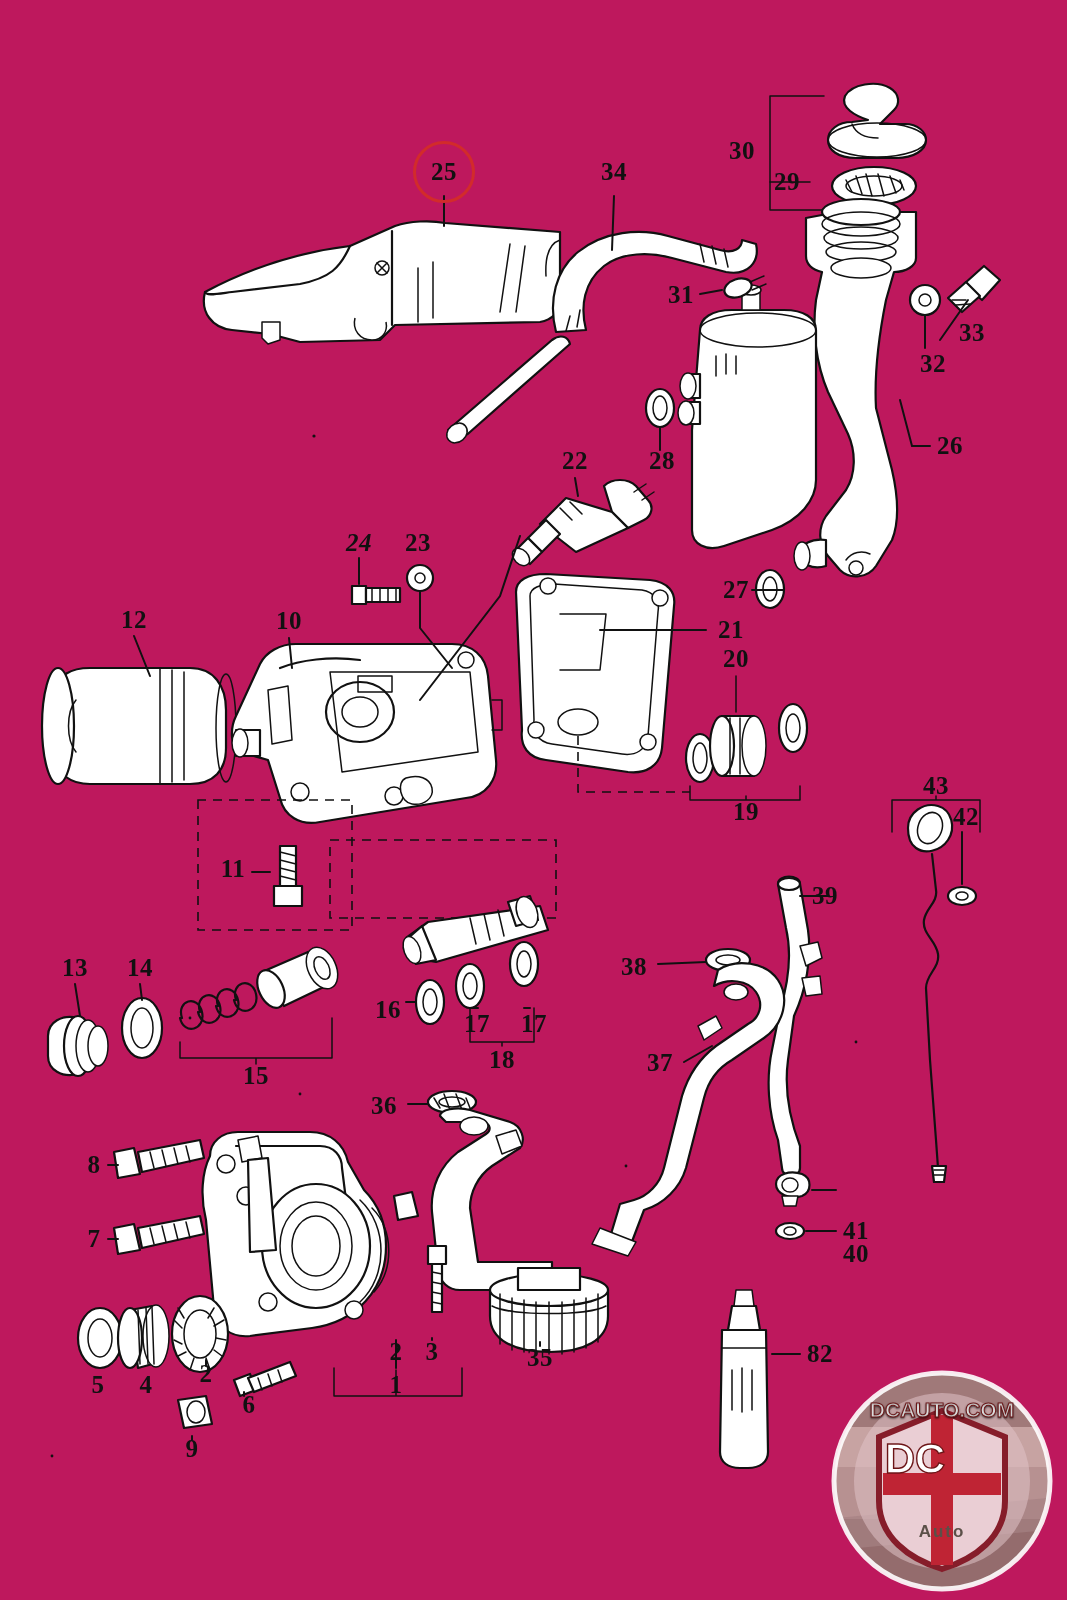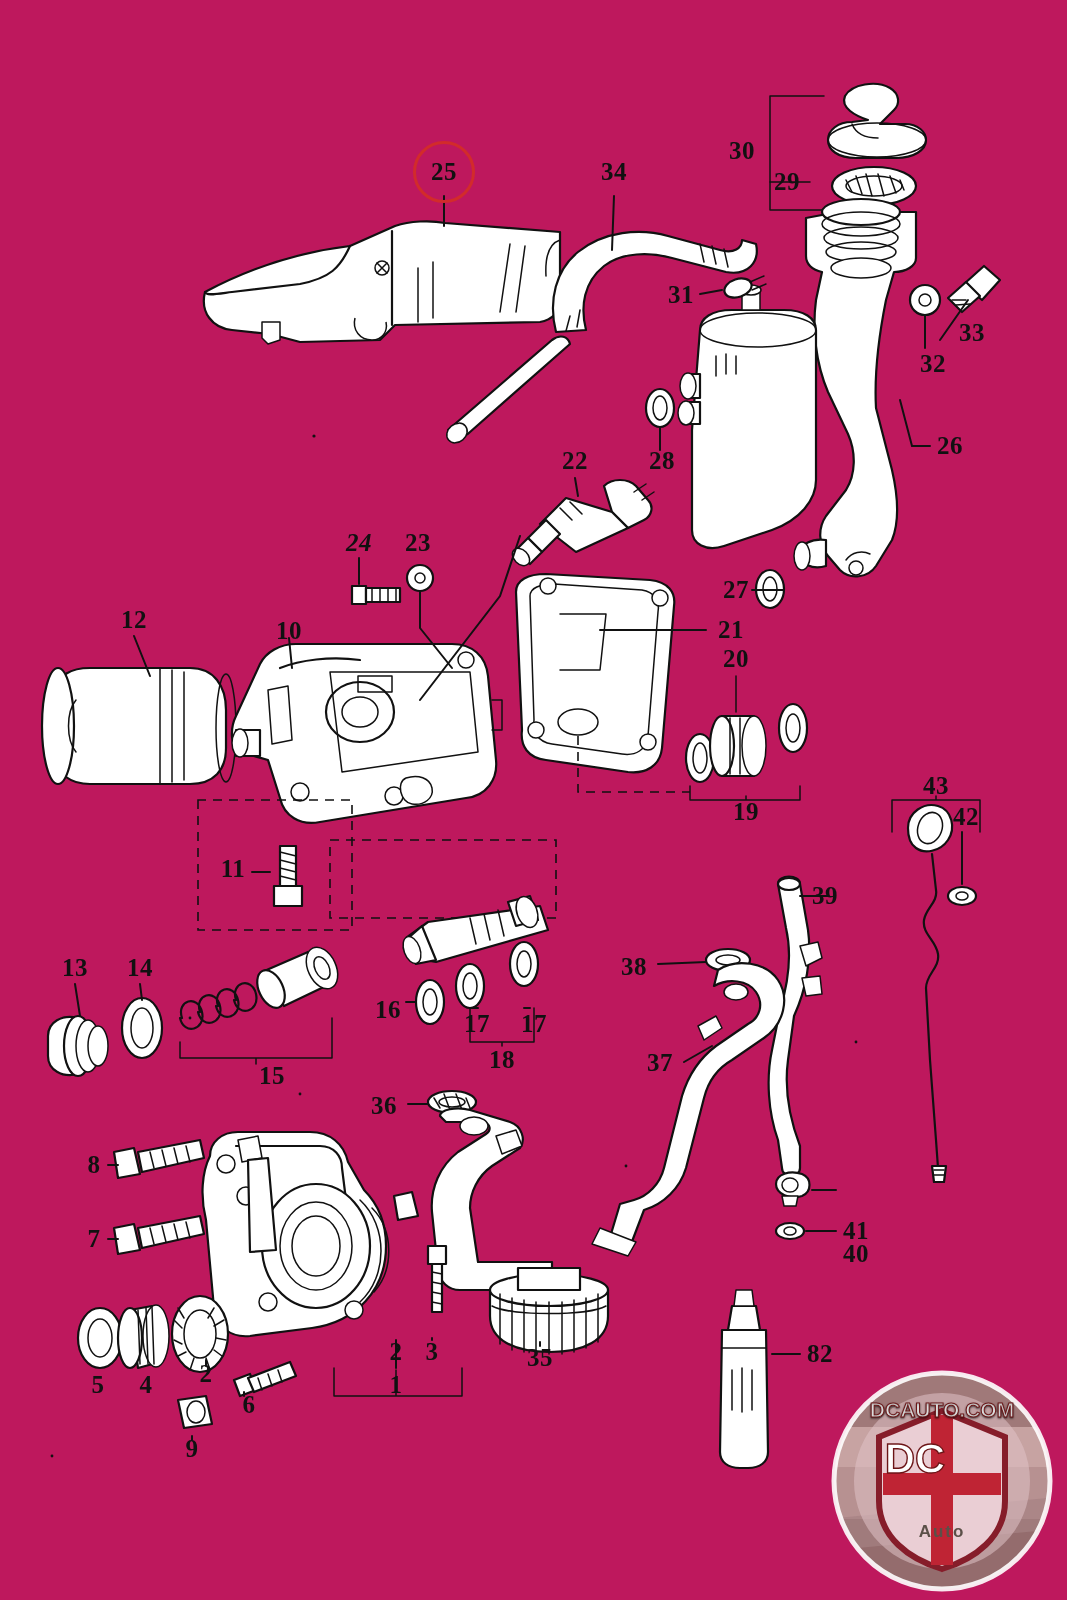--- a/index.html
+++ b/index.html
@@ -469,37 +469,37 @@
   <div class="callout" style="left:681px; top:295px;">31</div>
   <div class="callout" style="left:972px; top:333px;">33</div>
   <div class="callout" style="left:925px; top:364px;margin-left:8px;">32</div>
   <div class="callout" style="left:950px; top:446px;">26</div>
   <div class="callout" style="left:654px; top:461px;margin-left:8px;">28</div>
   <div class="callout" style="left:575px; top:461px;">22</div>
   <div class="callout" style="left:736px; top:590px;text-align:center;">27</div>
   <div class="callout" style="left:359px; top:543px;font-style:italic;">24</div>
   <div class="callout" style="left:418px; top:543px;">23</div>
   <div class="callout" style="left:134px; top:620px;">12</div>
-  <div class="callout" style="left:289px; top:621px;margin-top:10px;">10</div>
+  <div class="callout" style="left:289px; top:621px;">10</div>
   <div class="callout" style="left:731px; top:630px;">21</div>
   <div class="callout" style="left:736px; top:659px;">20</div>
   <div class="callout" style="left:746px; top:812px;">19</div>
   <div class="callout" style="left:233px; top:869px;">11</div>
   <div class="callout" style="left:936px; top:786px;">43</div>
   <div class="callout" style="left:966px; top:817px;">42</div>
   <div class="callout" style="left:825px; top:896px;">39</div>
   <div class="callout" style="left:634px; top:967px;">38</div>
   <div class="callout" style="left:75px; top:968px;">13</div>
   <div class="callout" style="left:140px; top:968px;">14</div>
   <div class="callout" style="left:388px; top:1010px;">16</div>
   <div class="callout" style="left:477px; top:1024px;">17</div>
   <div class="callout" style="left:534px; top:1024px;">17</div>
   <div class="callout" style="left:502px; top:1060px;">18</div>
   <div class="callout" style="left:660px; top:1063px;">37</div>
-  <div class="callout" style="left:272px; top:1076px;">15</div>
+  <div class="callout" style="left:256px; top:1076px;">15</div>
   <div class="callout" style="left:384px; top:1106px;">36</div>
   <div class="callout" style="left:94px; top:1165px;">8</div>
   <div class="callout" style="left:856px; top:1254px;">40</div>
   <div class="callout" style="left:856px; top:1231px;">41</div>
   <div class="callout" style="left:94px; top:1239px;">7</div>
   <div class="callout" style="left:820px; top:1354px;">82</div>
   <div class="callout" style="left:540px; top:1358px;">35</div>
   <div class="callout" style="left:396px; top:1352px;">2</div>
   <div class="callout" style="left:432px; top:1352px;">3</div>
   <div class="callout" style="left:98px; top:1385px;">5</div>

